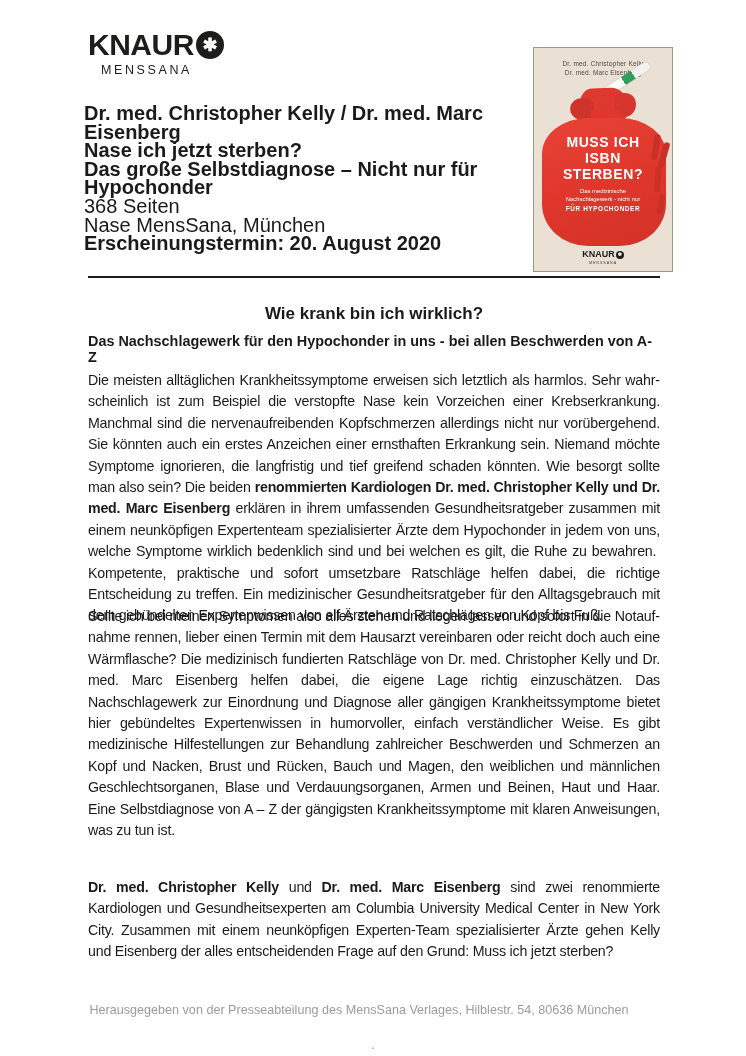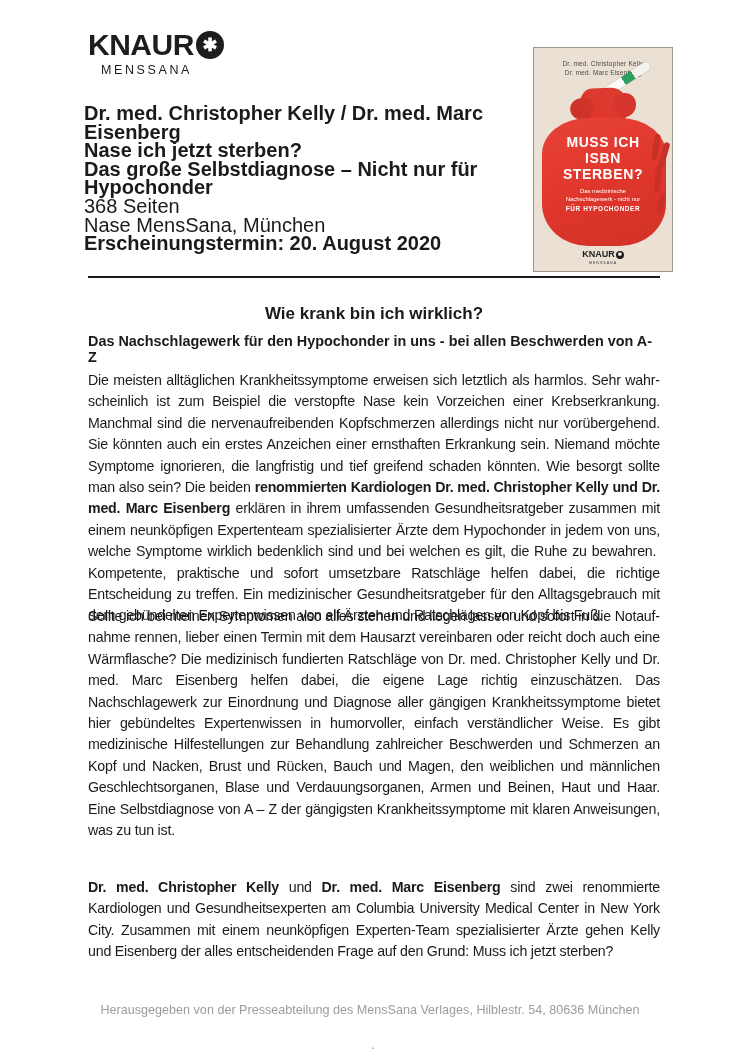--- a/index.html
+++ b/index.html
@@ -56,21 +56,21 @@
   .headline { position: absolute; left: 88px; top: 304px; width: 572px; text-align: center; font-size: 17px; font-weight: 700; }
   .subheadline { position: absolute; left: 88px; top: 333px; width: 572px; font-size: 14.4px; font-weight: 700; }
 
   
   .para { position: absolute; left: 88px; width: 572px; text-align: justify; font-size: 14.2px; line-height: 21.4px; letter-spacing: -0.2px; hyphens: manual; }
   .p1 { top: 370px; }
   .p2 { top: 606px; }
   .bio { top: 877px; }
 
   
-  .footer { position: absolute; left: 84px; top: 1000px; width: 572px; text-align: center; color: #9c9c9c; font-size: 12.6px; line-height: 21px; }
+  .footer { position: absolute; left: 73px; top: 1000px; width: 572px; text-align: center; color: #9c9c9c; font-size: 12.6px; line-height: 21px; }
   .page-mark { position: absolute; left: 0; right: 0; top: 1038px; text-align: center; color: #8c8c8c; font-size: 12px; }
 </style>
 </head>
 <body>
 
 <div class="page">
 
   <div class="logo">
     <div class="logo-top">
       <span>KNAUR</span>

